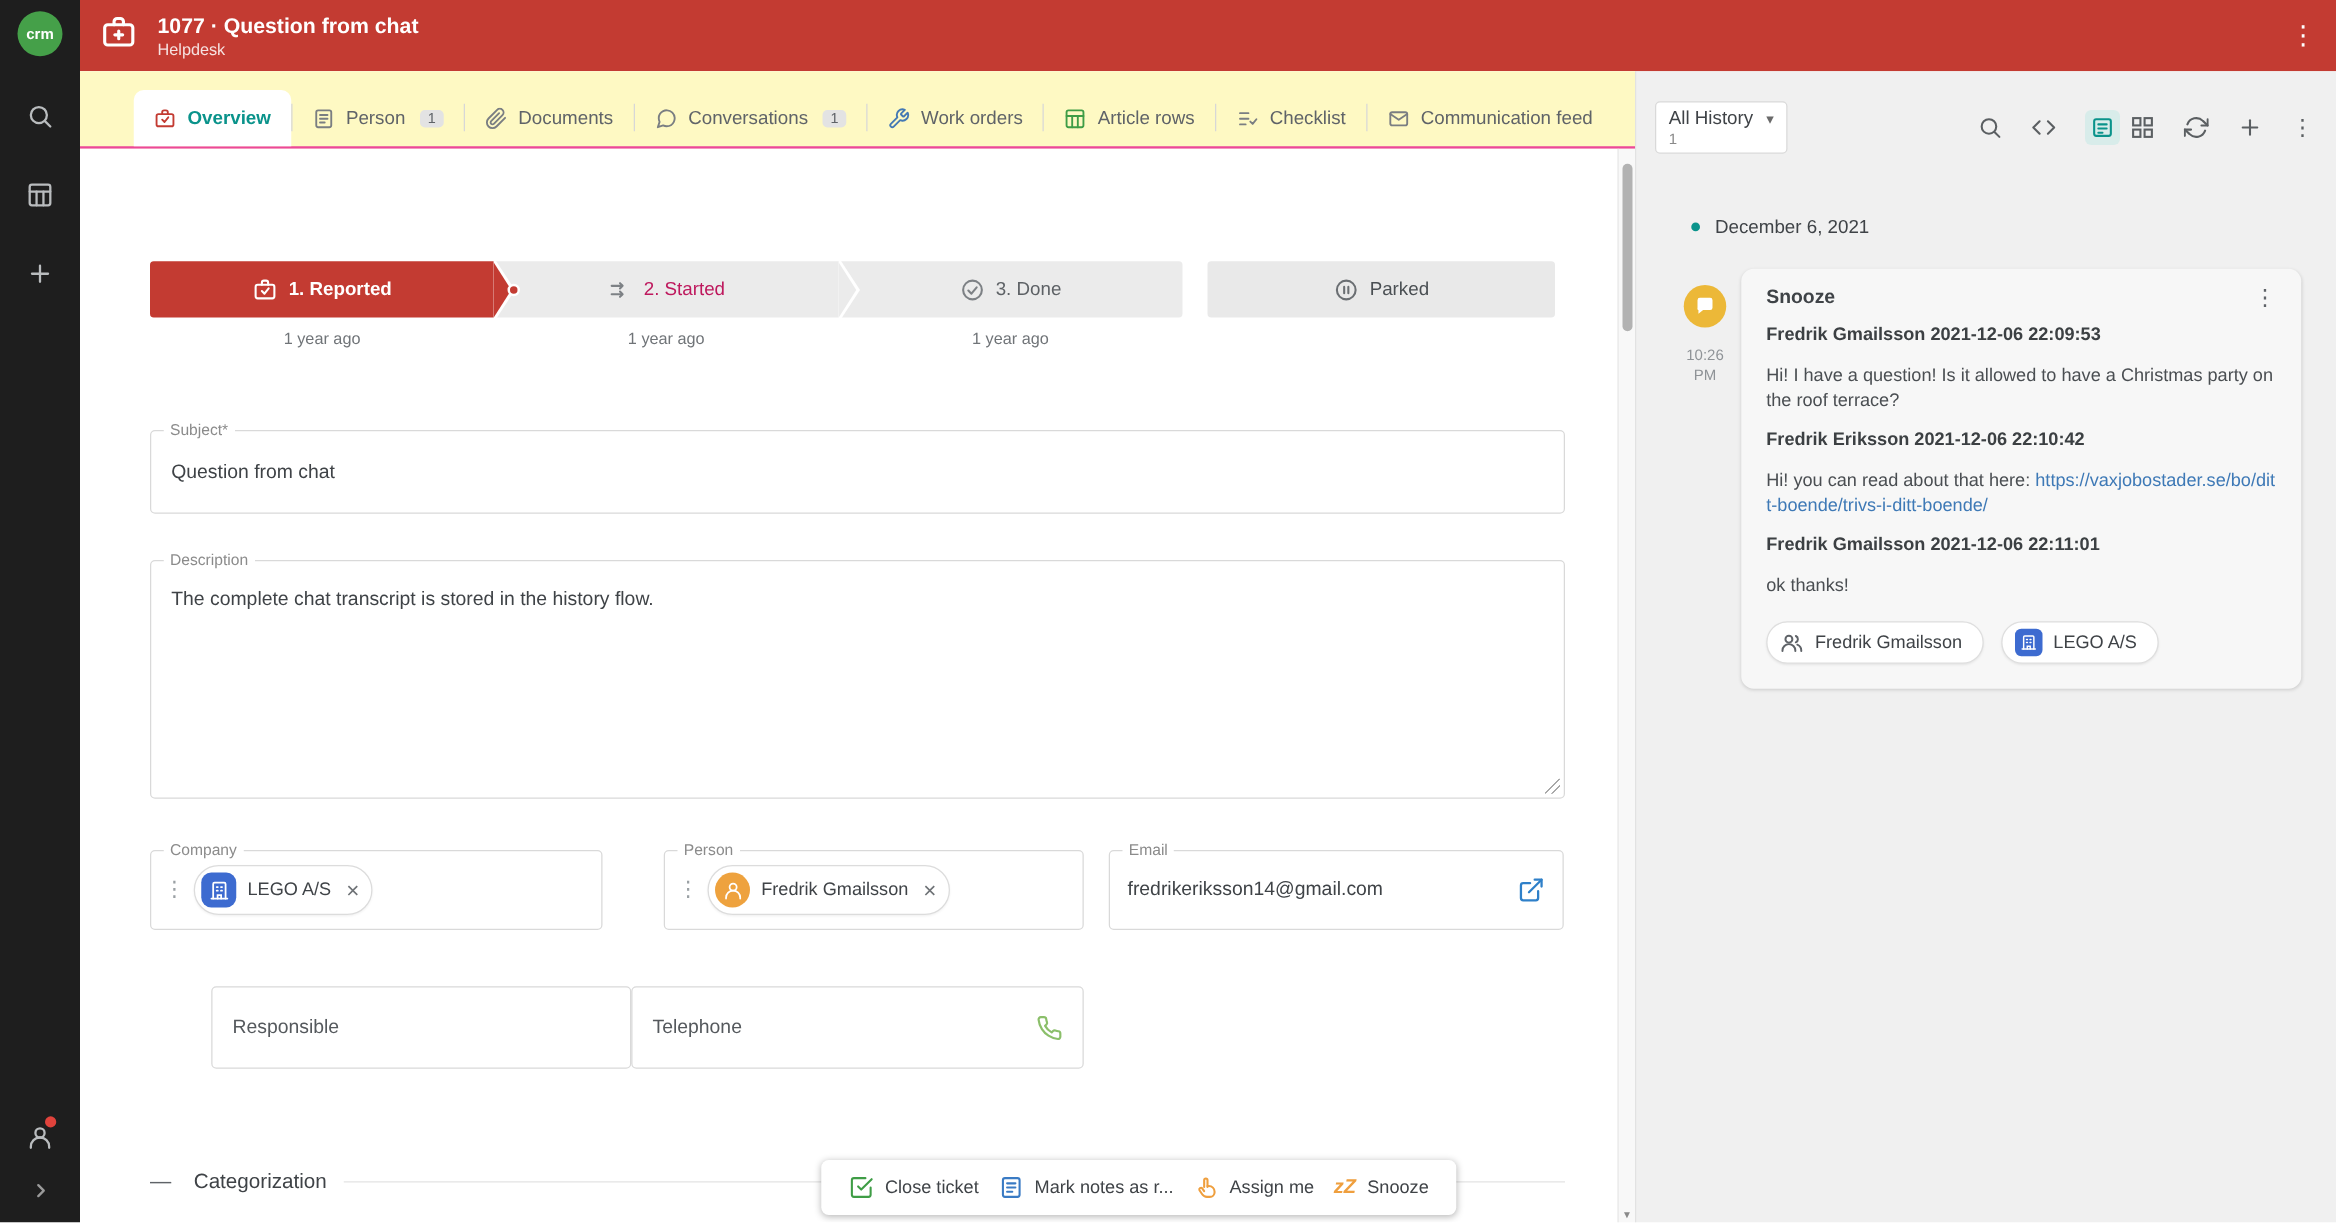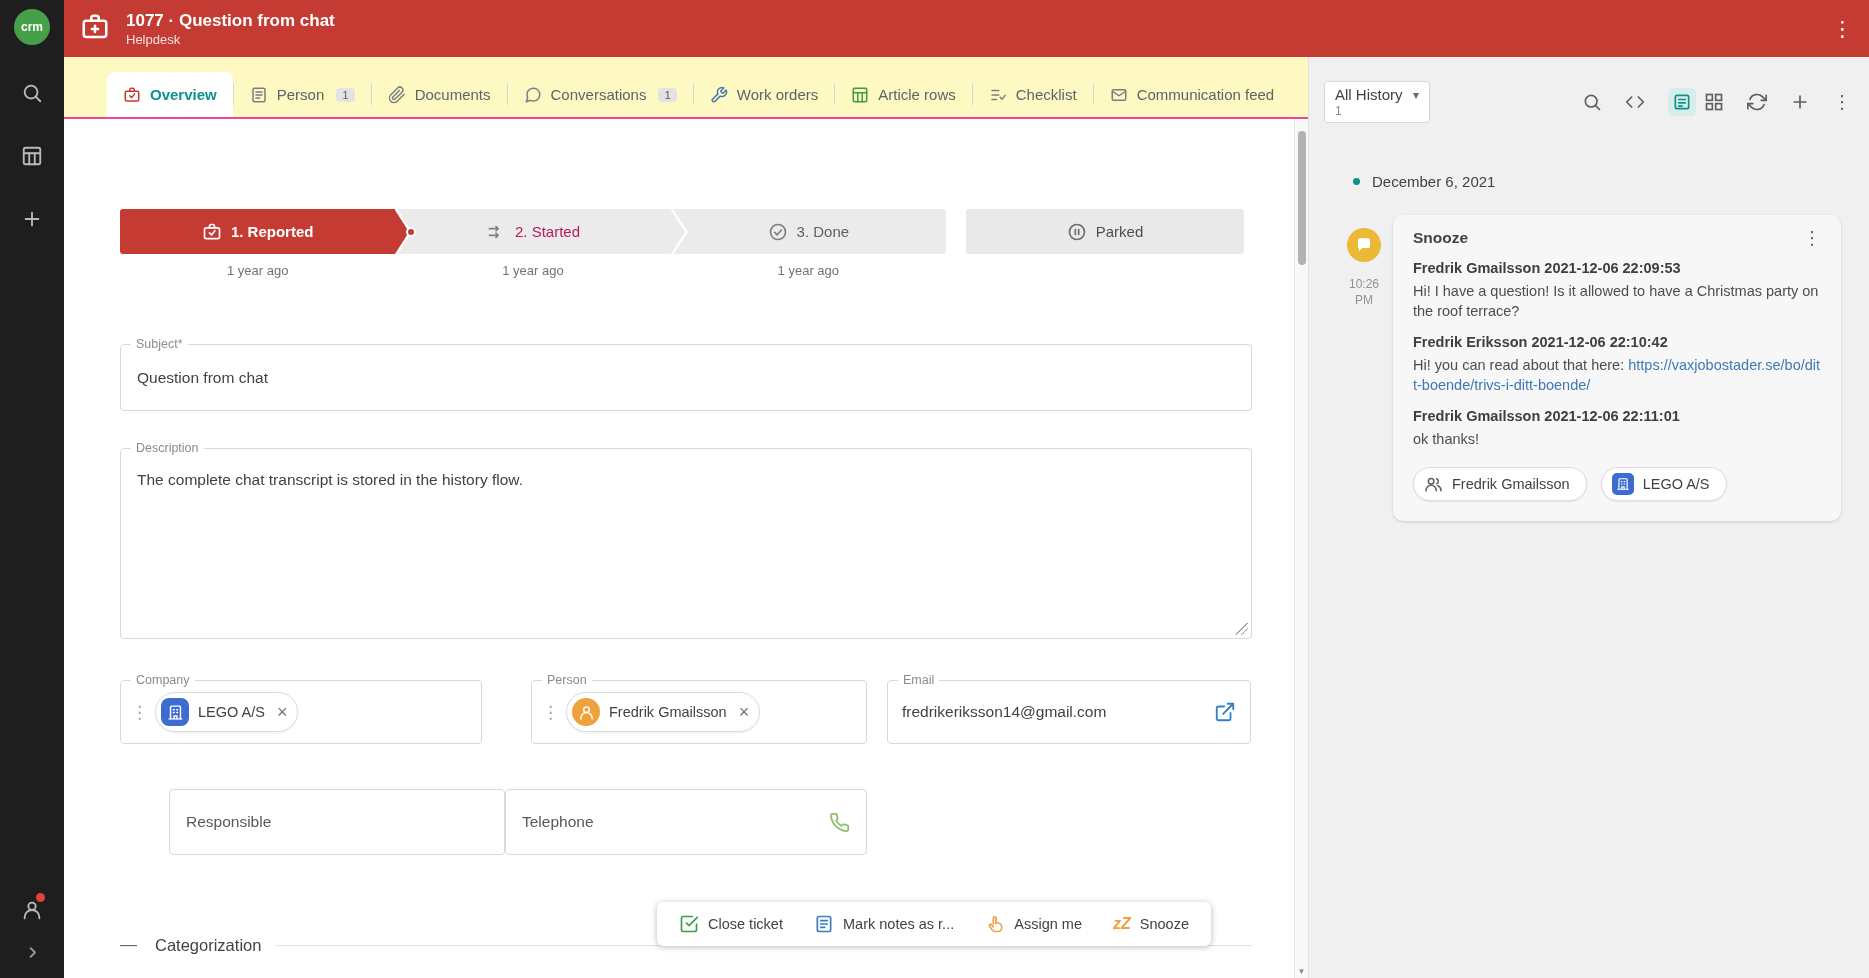--- a/index.html
+++ b/index.html
@@ -107,21 +107,21 @@
   .w-resp{width:336px;margin-left:49px;}
   .phone-icon{color:#8bbf6a;display:flex;}
   .phone-icon svg{width:21px;height:21px;}
 
   .cat-row{margin-top:80px;display:flex;align-items:center;}
   .collapse-icon{font-size:17px;color:var(--txtgrey);cursor:pointer;}
   .cat-title{font-size:16.5px;font-weight:normal;color:var(--txt);margin-left:18px;}
   .cat-rule{flex:1;height:1px;background:#e3e3e3;margin-left:14px;}
 
   
-  .action-bar{position:absolute;left:593px;top:783px;width:554px;height:44px;background:#fff;border-radius:6px;
+  .action-bar{position:absolute;left:593px;top:809px;width:508px;height:44px;background:#fff;border-radius:6px;
         box-shadow:0 1px 6px rgba(0,0,0,.28);display:flex;align-items:center;justify-content:space-between;padding:0 22px;z-index:10;}
   .ab-item{display:flex;align-items:center;gap:9px;font-size:14.5px;color:var(--txt);cursor:pointer;white-space:nowrap;}
   .ab-item svg{width:20px;height:20px;}
   .ic-green{color:#3f9d46;} .ic-blue{color:#3a7bc4;} .ic-orange{color:#ef9f3e;}
   .zz-glyph{font-style:italic;font-weight:bold;font-size:16px;color:#ef9f3e;}
 
   
   .scrollbar{position:absolute;top:62px;right:0;bottom:0;width:14px;background:#f8f8f8;border-left:1px solid #e8e8e8;cursor:pointer;}
   .sb-thumb{position:absolute;top:12px;left:3px;width:8px;height:134px;background:#b2b2b2;border-radius:4px;}
   .sb-arrow{position:absolute;bottom:2px;width:100%;text-align:center;font-size:8px;color:#8a8a8a;}
@@ -146,21 +146,21 @@
   .timeline-col{width:58px;flex:none;display:flex;flex-direction:column;align-items:center;padding-top:13px;}
   .entry-type-icon{width:34px;height:34px;border-radius:50%;background:#ecb838;display:flex;align-items:center;justify-content:center;}
   .entry-type-icon svg{width:18px;height:18px;}
   .entry-time{margin-top:14px;width:46px;text-align:center;font-size:12px;color:#8f9397;line-height:1.35;}
 
   .entry-card{flex:1;background:var(--cardbg);border-radius:10px;box-shadow:0 1px 3px rgba(0,0,0,.15);padding:14px 20px 20px;}
   .card-head{display:flex;align-items:center;justify-content:space-between;}
   .card-title{font-size:15.5px;font-weight:bold;color:var(--txt);}
   .card-more{background:none;border:none;color:var(--txtgrey);font-size:18px;cursor:pointer;line-height:1;}
   .msg-sender{margin-top:13px;font-weight:bold;font-size:14.5px;color:#3c4043;}
-  .msg-text{margin-top:5px;font-size:14.5px;color:#4a4e52;line-height:1.38;}
+  .msg-text{margin-top:15px;font-size:14.5px;color:#4a4e52;line-height:1.38;}
   .msg-link{color:var(--link);word-break:break-all;text-decoration:none;cursor:pointer;}
   .card-tags{margin-top:18px;display:flex;gap:14px;}
   .tag-chip{display:inline-flex;align-items:center;gap:9px;background:#fff;border:1px solid #dedede;border-radius:17px;height:34px;
         padding:0 16px 0 10px;font-size:14.5px;color:var(--txt);box-shadow:0 1px 2px rgba(0,0,0,.08);cursor:pointer;}
   .tag-icon{display:flex;align-items:center;justify-content:center;color:var(--txtgrey);}
   .tag-icon svg{width:19px;height:19px;}
   .tag-icon.lego{width:22px;height:22px;background:#3d6bd0;border-radius:5px;color:#fff;}
   .tag-icon.lego svg{width:14px;height:14px;}
 </style>
 </head>

